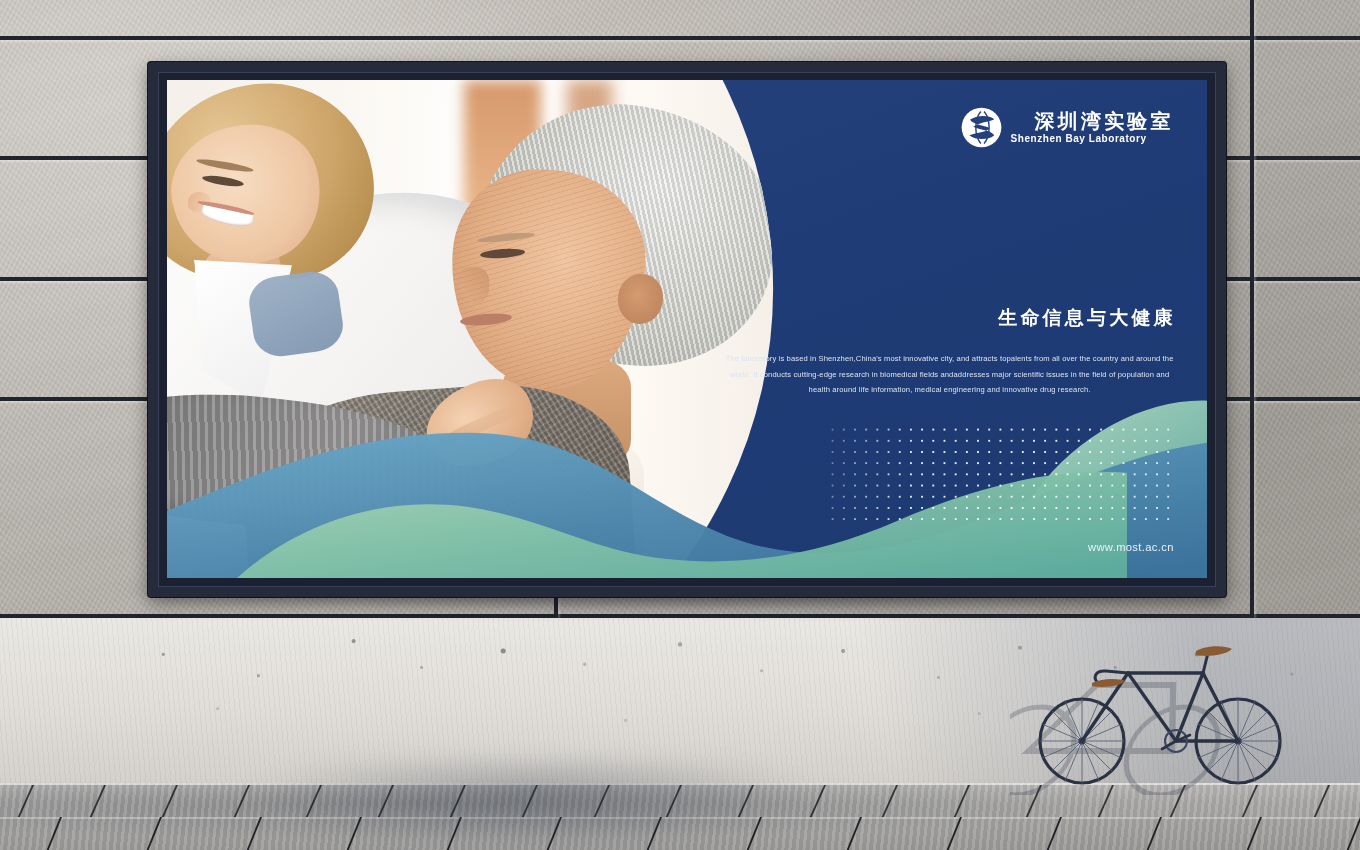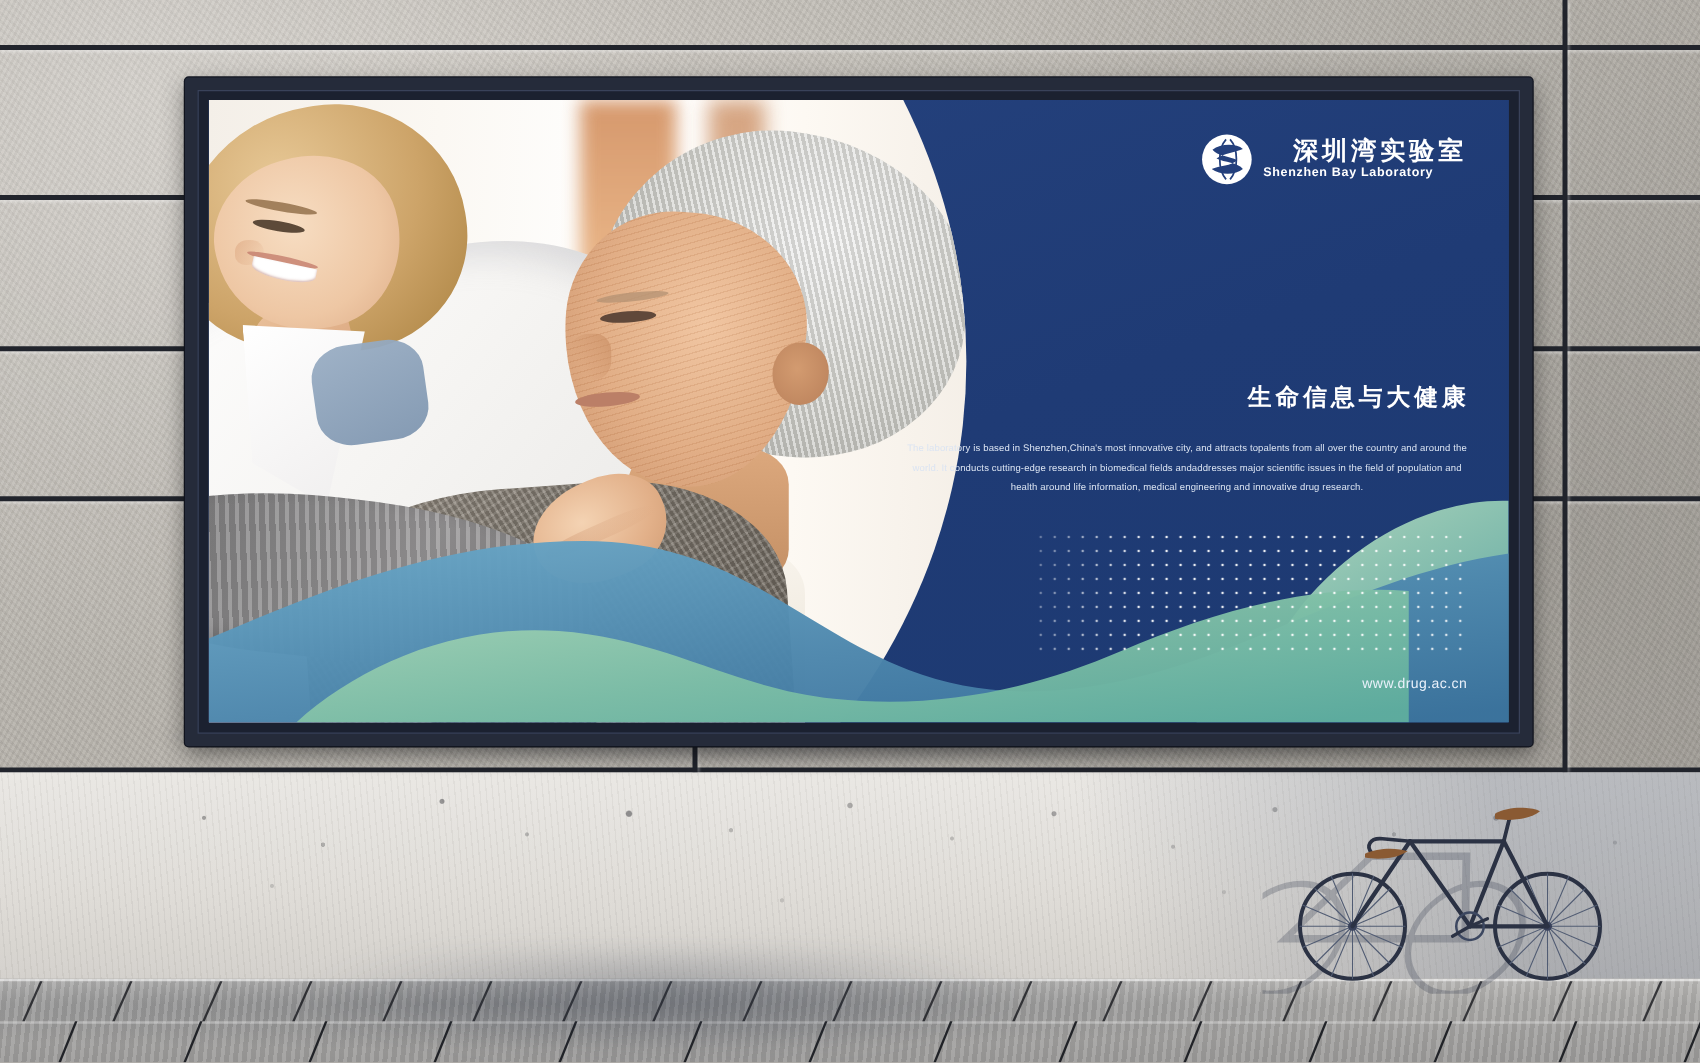--- a/index.html
+++ b/index.html
@@ -316,21 +316,21 @@
           <path d="M36 7 C46 18 47 44 36 57" fill="none" stroke="#24407d" stroke-width="2.2"></path>
         </svg>
         <div class="logo-text">
           <div class="logo-cn">深圳湾实验室</div>
           <div class="logo-en">Shenzhen Bay Laboratory</div>
         </div>
       </div>
 
       <div class="subtitle">生命信息与大健康</div>
       <div class="body-copy">The laboratory is based in Shenzhen,China's most innovative city, and attracts topalents from all over the country and around the world. It conducts cutting-edge research in biomedical fields andaddresses major scientific issues in the field of population and health around life information, medical engineering and innovative drug research.</div>
-      <div class="url">www.drug.ac.cn</div>
+      <div class="url">www.most.ac.cn</div>
     </div>
   </div>
 
   <div class="wall-lower">
     <div class="speck"></div>
     <div class="shade"></div>
   </div>
 
   <div class="bike">
     <svg viewBox="0 0 300 170">

